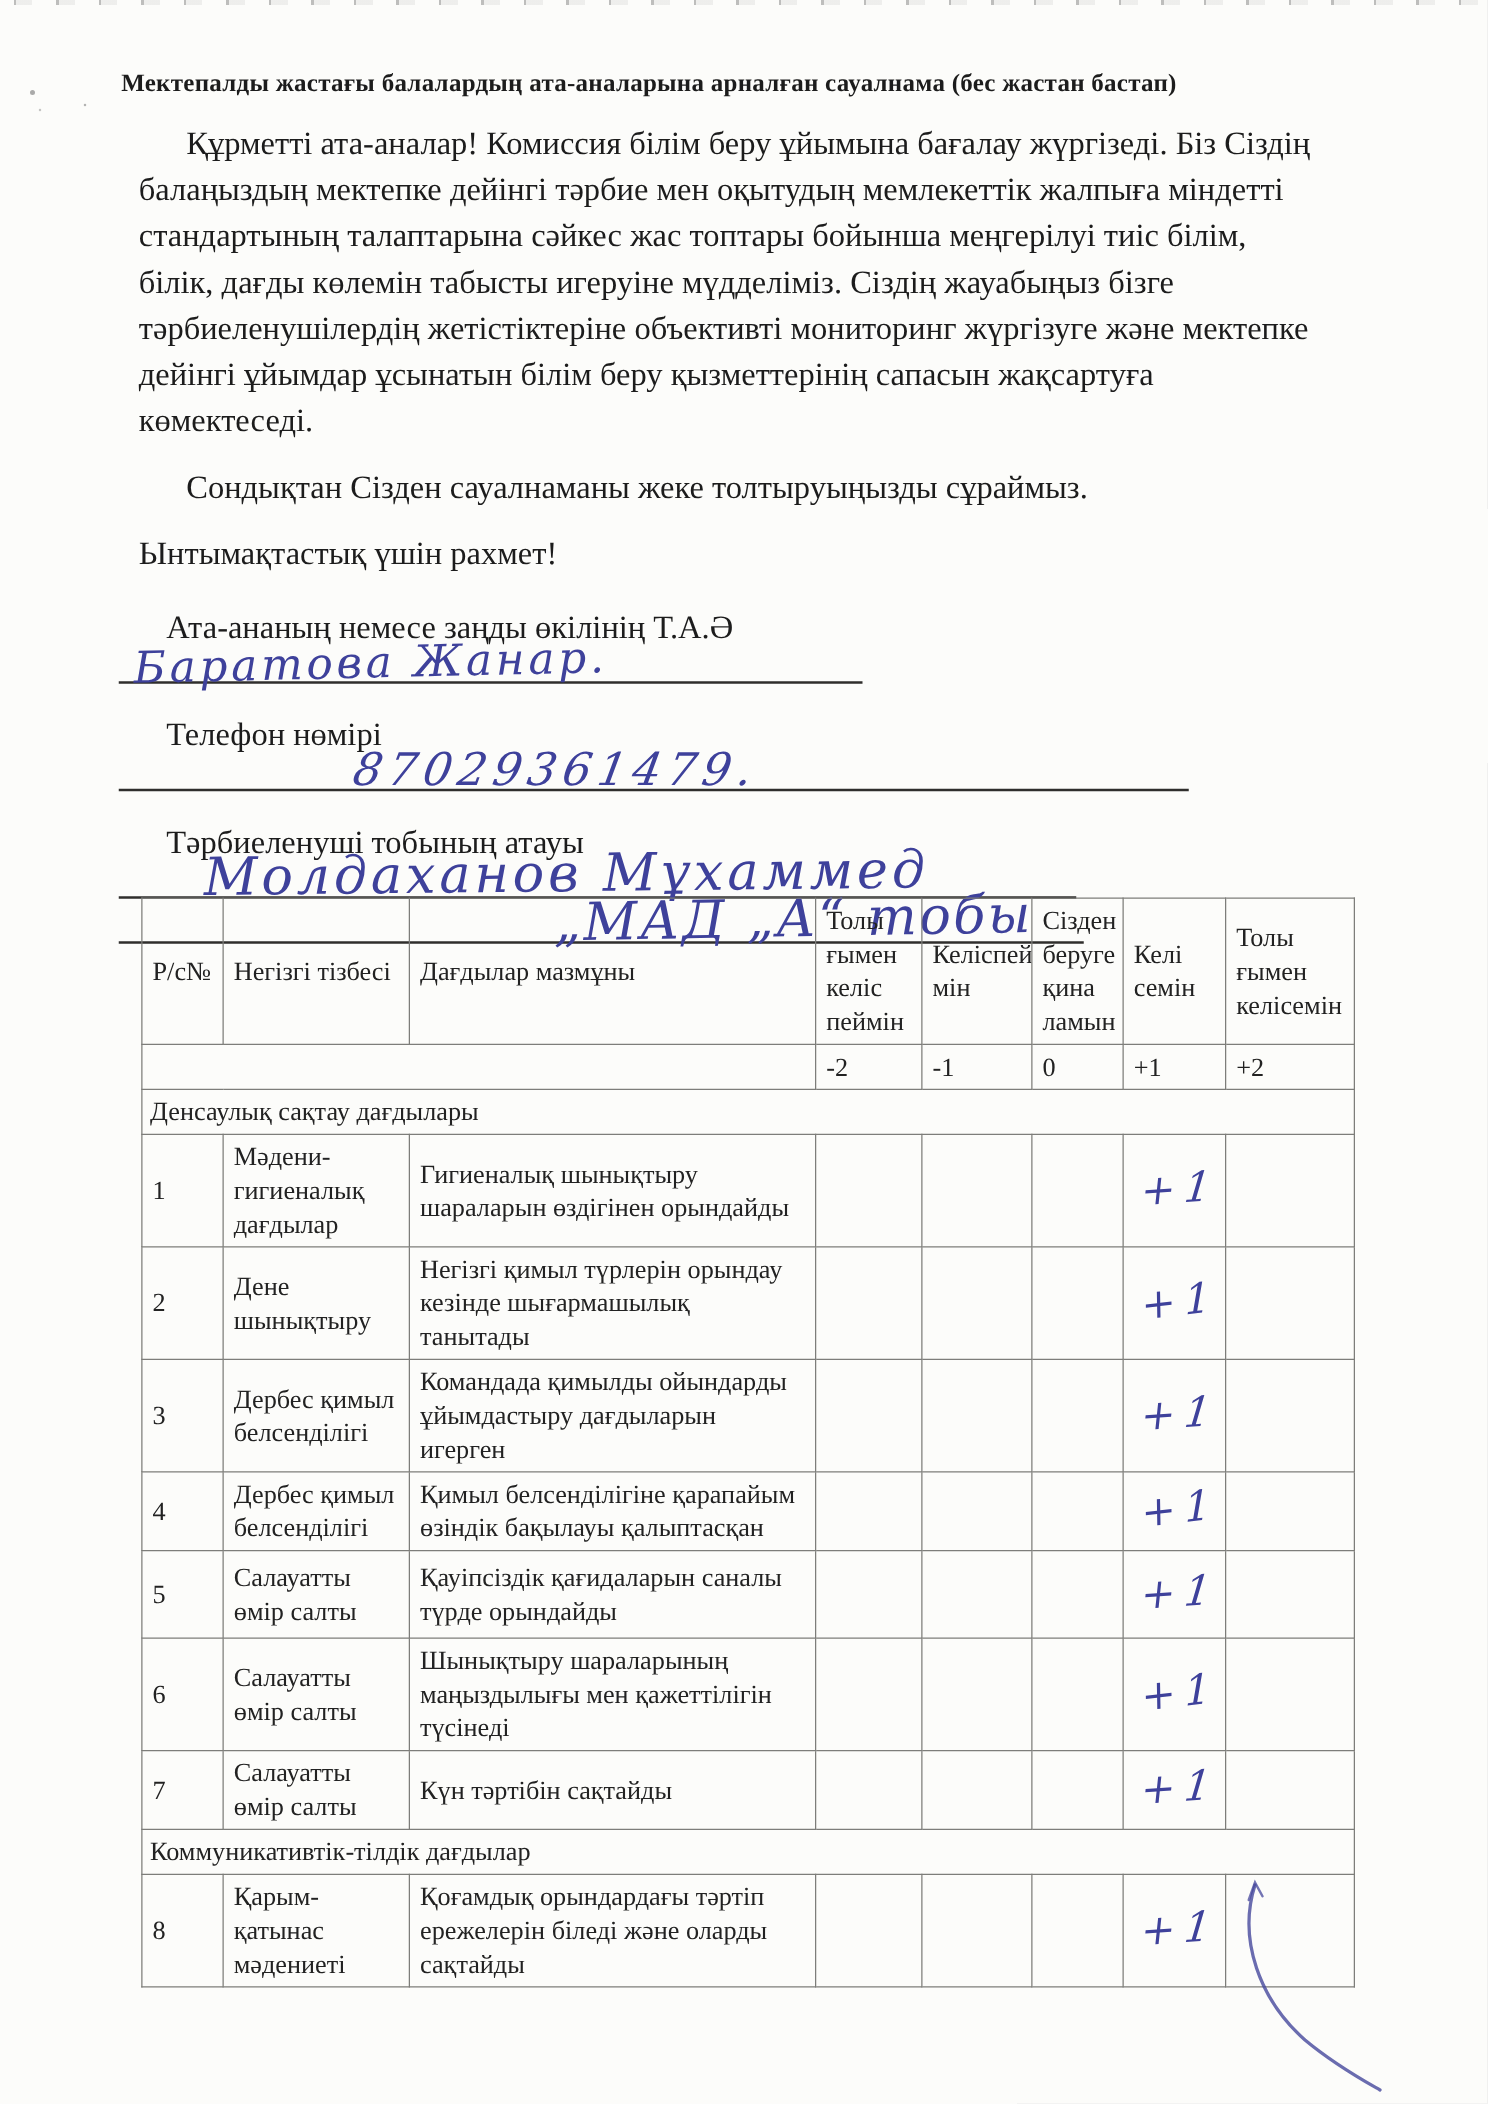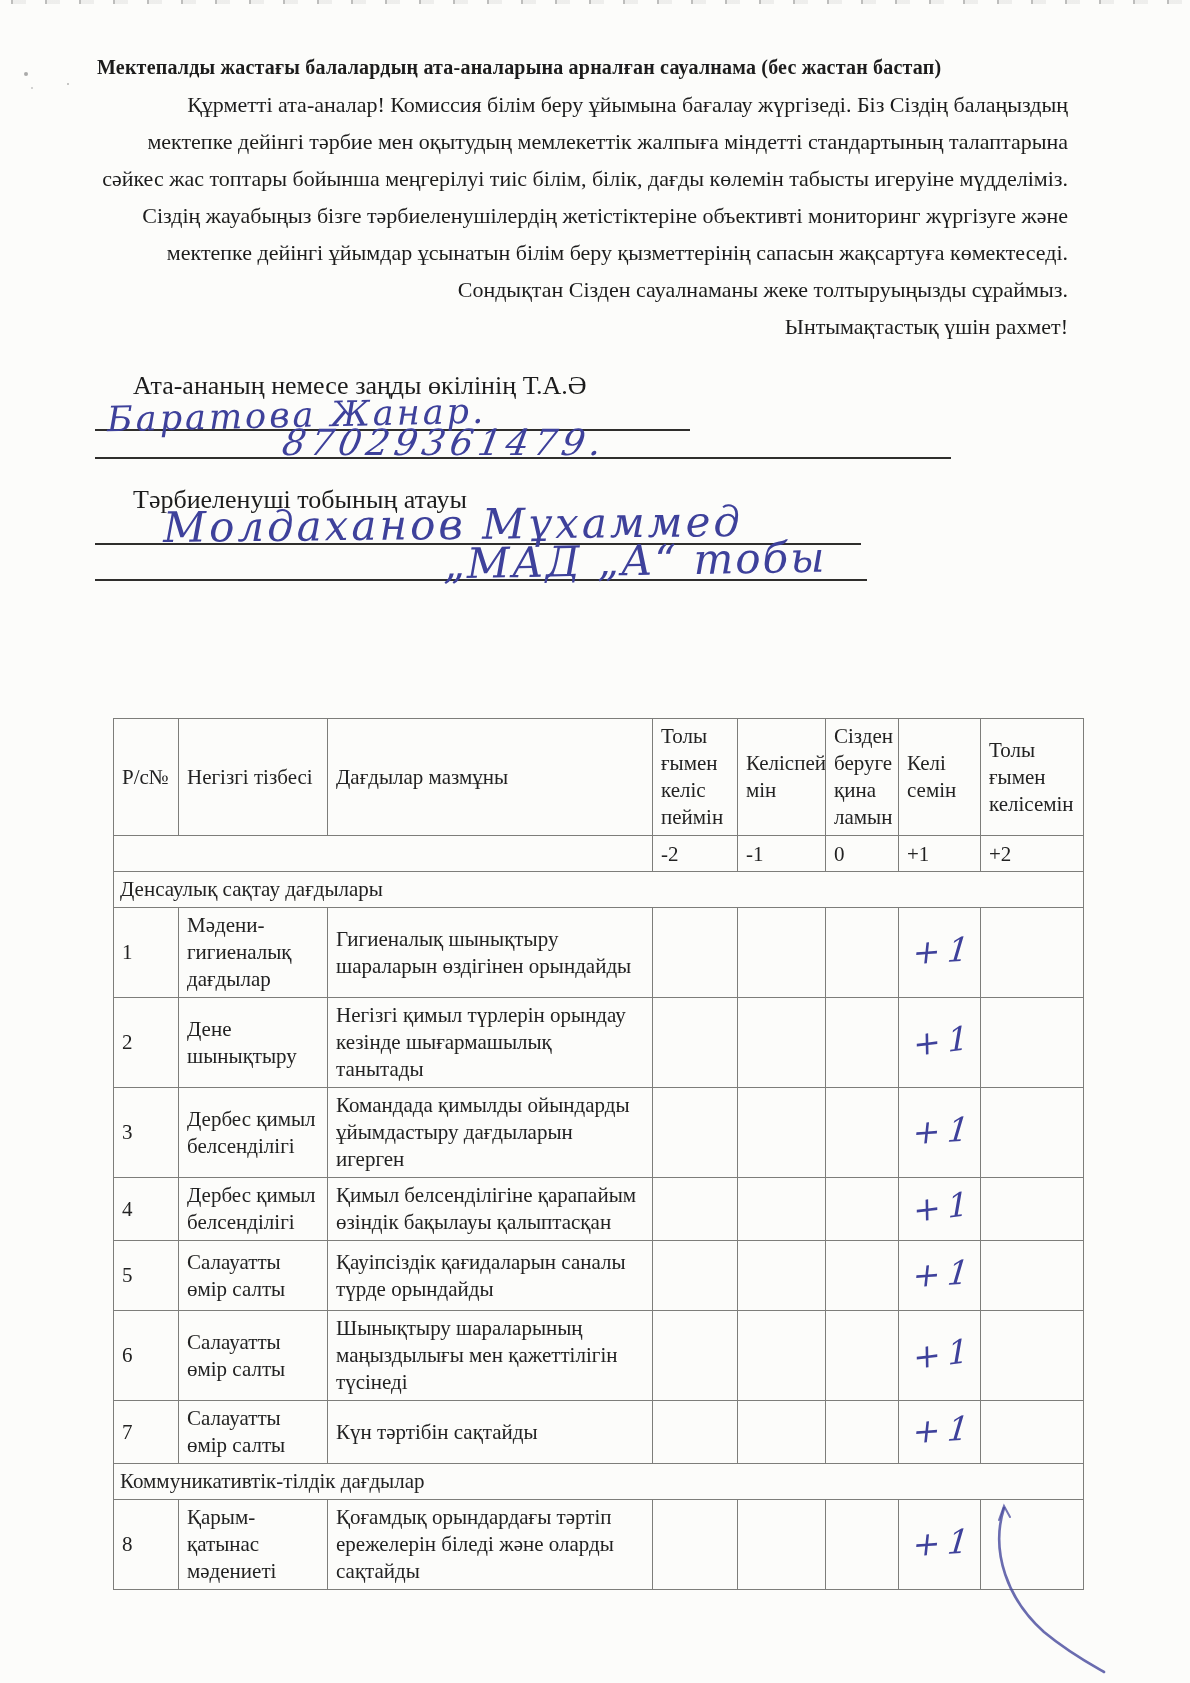--- a/index.html
+++ b/index.html
@@ -19,21 +19,21 @@
   .pencil-speck {
     position:absolute; left:24px; top:72px; width:4px; height:4px;
     background:rgba(70,70,70,.45); border-radius:50%;
     box-shadow:42px 10px 0 -1px rgba(70,70,70,.4), 6px 14px 0 -1px rgba(70,70,70,.3);
   }
   .content { position:absolute; left:95px; top:54px; width:973px; }
   .title {
     font-size:20px; font-weight:bold; margin:0 0 6px 2px; letter-spacing:.2px;
     line-height:26px;
   }
-  .para { font-size:22px; line-height:37px; margin:0;text-align:right; }
+  .para { font-size:26px; line-height:37px; margin:16px; }
   .para.indent { text-indent:38px; }
   .field { margin-top:24px; }
   .field-label { font-size:26px; line-height:34px; margin-left:38px; }
   .write-line {
     position:relative; border-bottom:2px solid #2f2e2c; margin-top:26px;
   }
   .hw {
     font-family:"DejaVu Serif", serif; font-style:italic; color:#3e419b;
     white-space:nowrap;
   }
@@ -80,20 +80,21 @@
     <p class="para">Ынтымақтастық үшін рахмет!</p>
 
     <div class="field">
       <div class="field-label">Ата-ананың немесе заңды өкілінің Т.А.Ә</div>
       <div class="write-line" style="width:595px;">
         <span class="hw hw-name">Баратова Жанар.</span>
       </div>
     </div>
 
     <div class="field">
+      <div class="field-label">Телефон нөмірі</div>
       <div class="write-line" style="width:856px;">
         <span class="hw hw-phone">87029361479.</span>
       </div>
     </div>
 
     <div class="field">
       <div class="field-label">Тәрбиеленуші тобының атауы</div>
       <div class="write-line" style="width:766px;">
         <span class="hw hw-group">Молдаханов Мұхаммед</span>
       </div>

